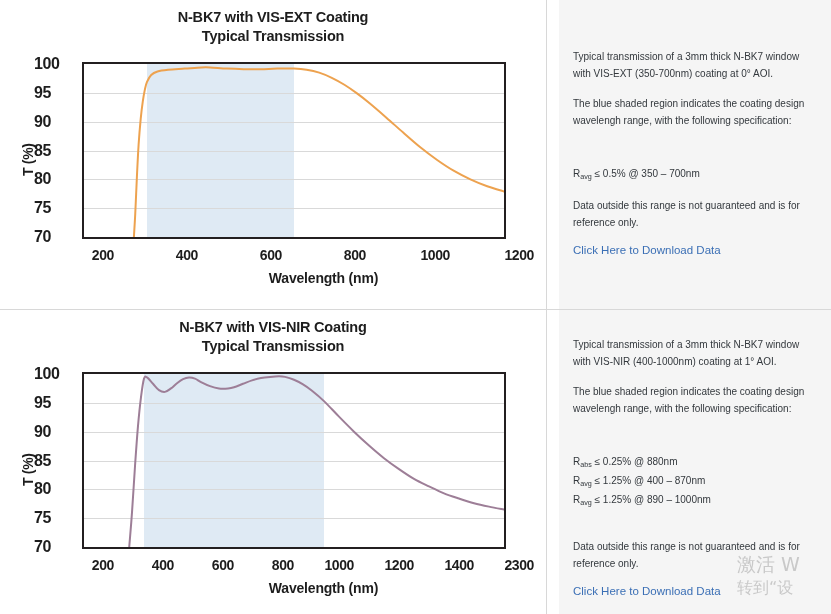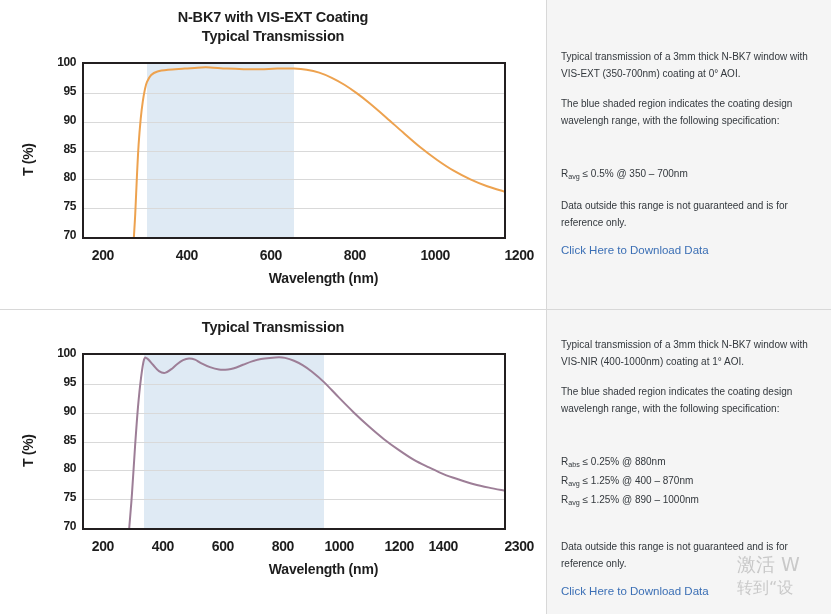--- a/index.html
+++ b/index.html
@@ -20,20 +20,21 @@
     display: flex;
     flex-direction: column;
     background: #ffffff;
   }
   .row {
     display: flex;
     flex-direction: row;
     width: 831px;
     position: relative;
     box-sizing: border-box;
+    gap: 12px;
   }
   .row-1 { height: 310px; border-bottom: 1px solid #d8d8d8; }
   .row-2 { height: 304px; }
 
   .chart-pane {
     width: 547px;
     height: 100%;
     background: #ffffff;
     position: relative;
     box-sizing: border-box;
@@ -88,22 +89,22 @@
     background: #dfeaf4;
   }
   .curve-svg {
     position: absolute;
     left: 0;
     top: 0;
     overflow: visible;
   }
   .ytick {
     position: absolute;
-    text-align: right;
-    font-size: 12px;
+    text-align: left;
+    font-size: 16px;
     font-weight: bold;
     color: #1d1d1d;
     font-family: "Liberation Sans", sans-serif;
     letter-spacing: -0.4px;
   }
   .xtick {
     position: absolute;
     text-align: right;
     font-size: 14px;
     font-weight: bold;
@@ -240,20 +241,21 @@
         <p class="info-p">Data outside this range is not guaranteed and is for reference only.</p>
         <a class="dl-link" href="#">Click Here to Download Data</a>
       </div>
     </div>
   </div>
 
   <div class="row row-2">
 
     <div class="chart-pane">
       <div class="chart-title">
+        <span>N-BK7 with VIS-NIR Coating</span>
         <span class="line2">Typical Transmission</span>
       </div>
 
       <div class="figure" id="fig2" style="height:250px;">
         <div class="plotbox" id="plot2" style="left:82px; top:16px; width:424px; height:177px;">
             <div class="shade" style="left: 60px; width: 180px; background: rgb(223, 234, 244);"></div>
             <div class="gridline" style="top: 144.167px; background: rgb(217, 217, 217);"></div>
             <div class="gridline" style="top: 115.333px; background: rgb(217, 217, 217);"></div>
             <div class="gridline" style="top: 86.5px; background: rgb(217, 217, 217);"></div>
             <div class="gridline" style="top: 57.6667px; background: rgb(217, 217, 217);"></div>
@@ -270,21 +272,21 @@
           <div class="ytick" style="left: 34px; width: 42px; top: 95.5px;">85</div>
           <div class="ytick" style="left: 34px; width: 42px; top: 66.6667px;">90</div>
           <div class="ytick" style="left: 34px; width: 42px; top: 37.8333px;">95</div>
           <div class="ytick" style="left: 34px; width: 42px; top: 9px;">100</div>
           <div class="xtick" style="left: 54px; width: 60px; top: 201px;">200</div>
           <div class="xtick" style="left: 114px; width: 60px; top: 201px;">400</div>
           <div class="xtick" style="left: 174px; width: 60px; top: 201px;">600</div>
           <div class="xtick" style="left: 234px; width: 60px; top: 201px;">800</div>
           <div class="xtick" style="left: 294px; width: 60px; top: 201px;">1000</div>
           <div class="xtick" style="left: 354px; width: 60px; top: 201px;">1200</div>
-          <div class="xtick" style="left: 398px; width: 60px; top: 201px;">1400</div>
+          <div class="xtick" style="left: 414px; width: 60px; top: 201px;">1400</div>
           <div class="xtick" style="left: 474px; width: 60px; top: 201px;">2300</div>
         </div>
     </div>
 
     <div class="info-pane">
       <div class="info-inner" style="top:26px;">
         <p class="info-p">Typical transmission of a 3mm thick N-BK7 window with VIS-NIR (400-1000nm) coating at 1° AOI.</p>
         <p class="info-p">The blue shaded region indicates the coating design wavelengh range, with the following specification:</p>
         <p class="info-p spec" id="spec2" style="margin-bottom:28px;">
             <span class="spec-line"><span>R</span><sub>abs</sub><span> ≤ 0.25% @ 880nm</span></span>

